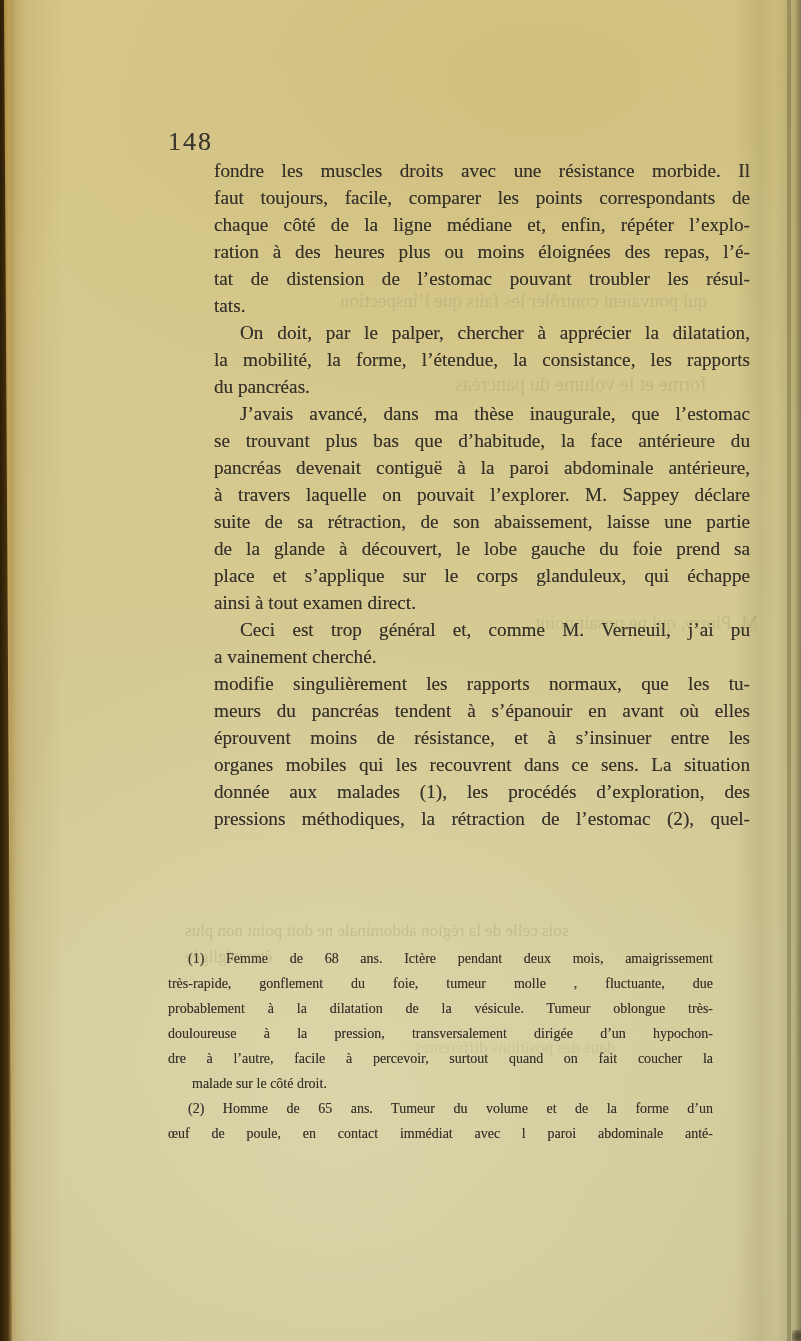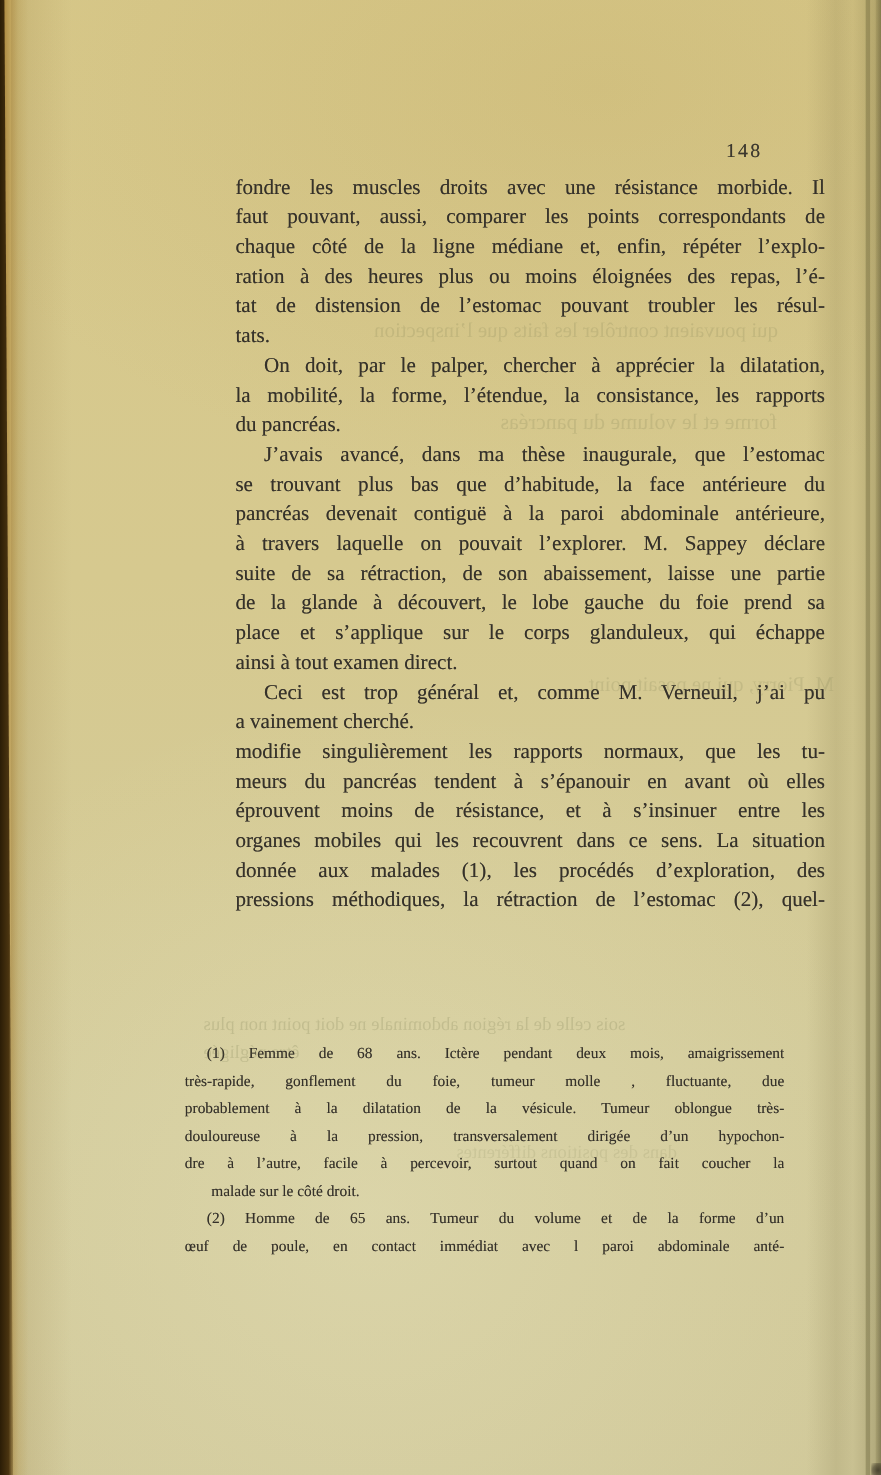--- a/index.html
+++ b/index.html
@@ -45,22 +45,22 @@
   .right-outer{
     position:absolute;left:796px;top:0;width:5px;height:100%;
     background:linear-gradient(to right, rgba(120,112,62,0.18), rgba(70,64,34,0.40));
   }
   .corner-spot{
     position:absolute;left:792px;top:1330px;width:9px;height:11px;
     background:radial-gradient(ellipse at 70% 60%, #4a4430 0%, rgba(74,68,48,0.6) 55%, transparent 100%);
   }
   
   .pagenum{
-    position:absolute;left:157px;top:127px;width:536px;
-    text-align:right;font-size:18px;letter-spacing:2px;
+    position:absolute;left:168px;top:127px;width:536px;
+    text-align:left;font-size:26px;letter-spacing:2px;
     color:#3b372e;text-shadow:0 0 0.5px rgba(59,55,46,0.55);
   }
   .textblock{
     position:absolute;left:168px;top:157px;width:536px;margin-left:46px;
   }
   .line{
     height:27px;line-height:27px;font-size:19.2px;
     text-align:justify;text-align-last:justify;
     overflow:hidden;hyphens:none;
     text-shadow:0 0 0.5px rgba(53,49,42,0.55);
@@ -101,21 +101,21 @@
   <div class="left-inner-shade"></div>
   <div class="right-shade"></div>
   <div class="right-line"></div>
   <div class="right-outer"></div>
   <div class="corner-spot"></div>
 
   <div class="pagenum">148</div>
 
   <div class="textblock">
     <div class="line">fondre les muscles droits avec une résistance morbide. Il</div>
-    <div class="line">faut pouvant, aussi, comparer les points correspondants de</div>
+    <div class="line">faut toujours, facile, comparer les points correspondants de</div>
     <div class="line">chaque côté de la ligne médiane et, enfin, répéter l’explo-</div>
     <div class="line">ration à des heures plus ou moins éloignées des repas, l’é-</div>
     <div class="line">tat de distension de l’estomac pouvant troubler les résul-</div>
     <div class="line last">tats.</div>
     <div class="line indent">On doit, par le palper, chercher à apprécier la dilatation,</div>
     <div class="line">la mobilité, la forme, l’étendue, la consistance, les rapports</div>
     <div class="line last">du pancréas.</div>
     <div class="line indent">J’avais avancé, dans ma thèse inaugurale, que l’estomac</div>
     <div class="line">se trouvant plus bas que d’habitude, la face antérieure du</div>
     <div class="line">pancréas devenait contiguë à la paroi abdominale antérieure,</div>

